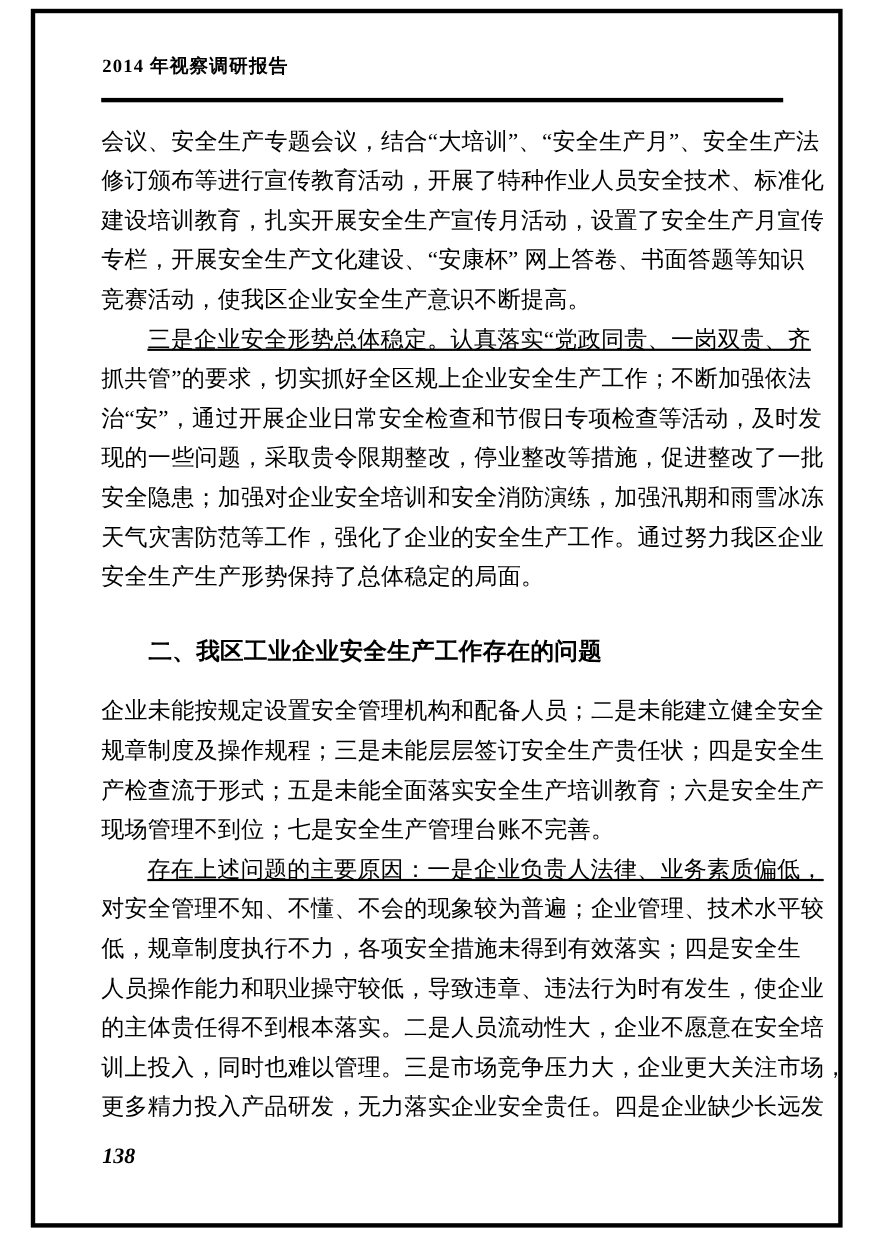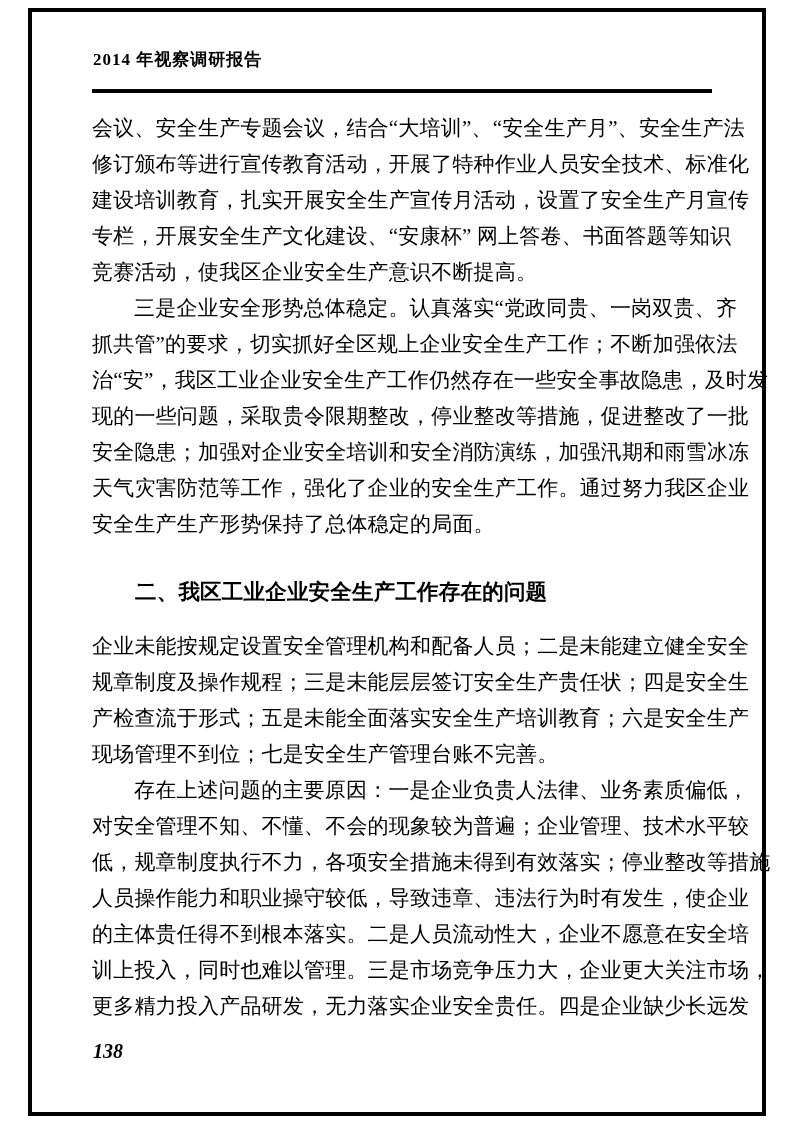--- a/index.html
+++ b/index.html
@@ -40,21 +40,21 @@
     line-height: 36px;
     letter-spacing: 0.2px;
   }
   .ln {
     text-align: justify;
     text-align-last: justify;
     text-justify: inter-character;
     white-space: nowrap;
   }
   .ln.end { text-align-last: left; }
-  .ln.ind { text-indent: 2em; }
+  .ln.ind { text-indent: 2em; text-decoration: underline; }
   .section-heading {
     font-weight: bold;
     text-indent: 2em;
     font-size: 21.5px;
     line-height: 36px;
     margin: 32px 0 18px 0;
     text-align: left;
     text-align-last: left;
     white-space: nowrap;
   }
@@ -76,35 +76,35 @@
 
 <div class="body-text">
   <div class="ln">会议、安全生产专题会议，结合“大培训”、“安全生产月”、安全生产法</div>
   <div class="ln">修订颁布等进行宣传教育活动，开展了特种作业人员安全技术、标准化</div>
   <div class="ln">建设培训教育，扎实开展安全生产宣传月活动，设置了安全生产月宣传</div>
   <div class="ln">专栏，开展安全生产文化建设、“安康杯” 网上答卷、书面答题等知识</div>
   <div class="ln end">竞赛活动，使我区企业安全生产意识不断提高。</div>
 
   <div class="ln ind">三是企业安全形势总体稳定。认真落实“党政同贵、一岗双贵、齐</div>
   <div class="ln">抓共管”的要求，切实抓好全区规上企业安全生产工作；不断加强依法</div>
-  <div class="ln">治“安”，我区工业企业安全生产工作仍然存在一些安全事故隐患，及时发</div>
+  <div class="ln">治“安”，通过开展企业日常安全检查和节假日专项检查等活动，及时发</div>
   <div class="ln">现的一些问题，采取贵令限期整改，停业整改等措施，促进整改了一批</div>
   <div class="ln">安全隐患；加强对企业安全培训和安全消防演练，加强汛期和雨雪冰冻</div>
   <div class="ln">天气灾害防范等工作，强化了企业的安全生产工作。通过努力我区企业</div>
   <div class="ln end">安全生产生产形势保持了总体稳定的局面。</div>
 
   <div class="section-heading">二、我区工业企业安全生产工作存在的问题</div>
 
   <div class="ln">企业未能按规定设置安全管理机构和配备人员；二是未能建立健全安全</div>
   <div class="ln">规章制度及操作规程；三是未能层层签订安全生产贵任状；四是安全生</div>
   <div class="ln">产检查流于形式；五是未能全面落实安全生产培训教育；六是安全生产</div>
   <div class="ln end">现场管理不到位；七是安全生产管理台账不完善。</div>
 
   <div class="ln ind">存在上述问题的主要原因：一是企业负贵人法律、业务素质偏低，</div>
   <div class="ln">对安全管理不知、不懂、不会的现象较为普遍；企业管理、技术水平较</div>
-  <div class="ln">低，规章制度执行不力，各项安全措施未得到有效落实；停业整改等措施</div>
+  <div class="ln">低，规章制度执行不力，各项安全措施未得到有效落实；四是安全生</div>
   <div class="ln">人员操作能力和职业操守较低，导致违章、违法行为时有发生，使企业</div>
   <div class="ln">的主体贵任得不到根本落实。二是人员流动性大，企业不愿意在安全培</div>
   <div class="ln">训上投入，同时也难以管理。三是市场竞争压力大，企业更大关注市场，</div>
   <div class="ln end">更多精力投入产品研发，无力落实企业安全贵任。四是企业缺少长远发</div>
 </div>
 
 <div class="page-number">138</div>
 
 </body></html>

